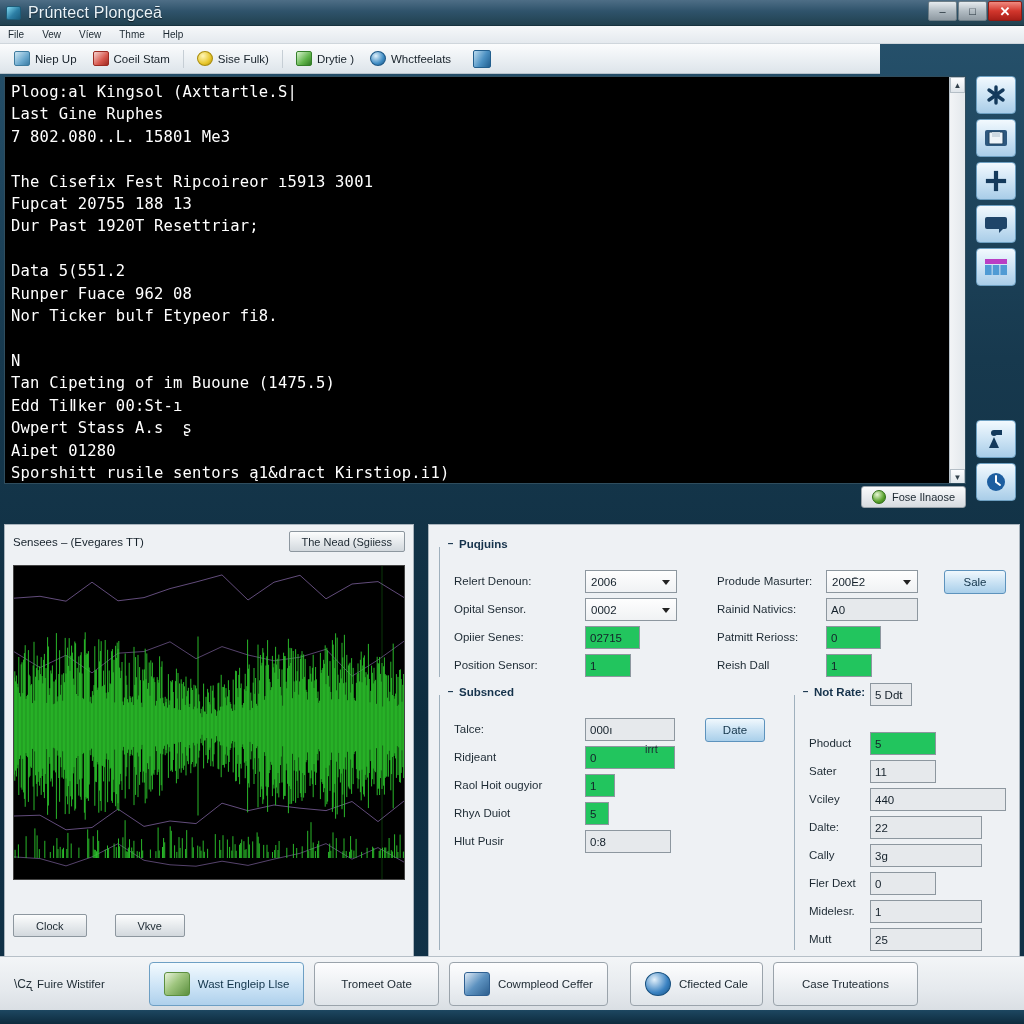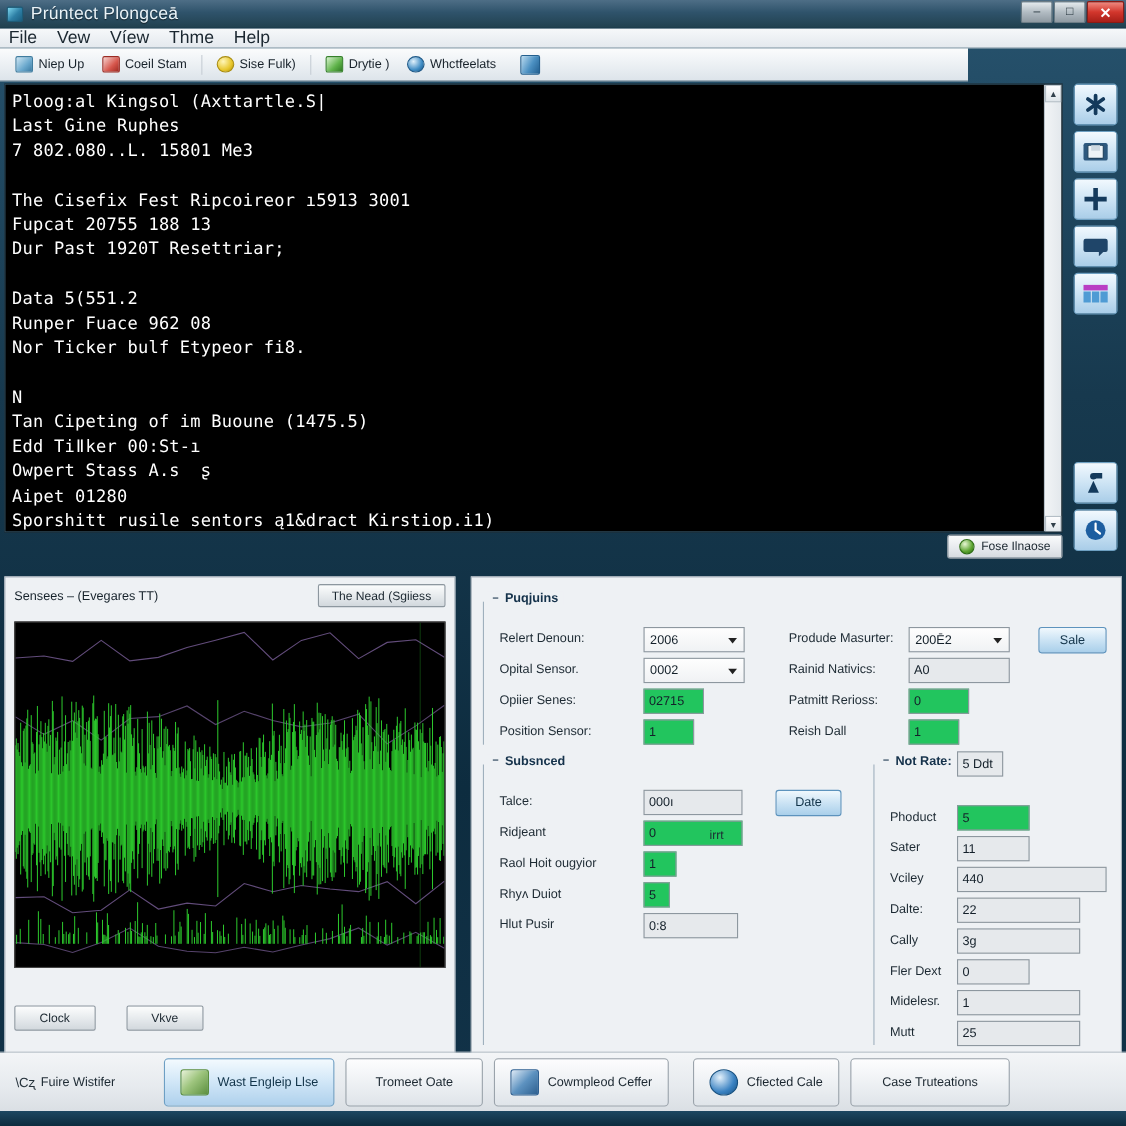--- a/index.html
+++ b/index.html
@@ -44,21 +44,21 @@
     border-color:#8c1a13; color:#fff; font-size:13px; font-weight:bold;
   }
 
   
   .menubar {
     position:absolute; left:0; top:26px; width:1024px; height:18px;
     background:linear-gradient(180deg,#f6f8fa,#e4e9ee);
     border-bottom:1px solid #cfd6dc;
     display:flex; align-items:center; padding-left:8px; gap:18px;
   }
-  .menu-item { font-size:16px; color:#1b2730; cursor:default; }
+  .menu-item { font-size:10px; color:#1b2730; cursor:default; }
 
   
   .toolbar {
     position:absolute; left:0; top:44px; width:880px; height:30px;
     background:linear-gradient(180deg,#fbfcfd,#e9eef2 60%,#dde4ea);
     border-bottom:1px solid #b9c3cb;
     display:flex; align-items:center; padding-left:8px; gap:4px;
   }
   .tbtn { display:flex; align-items:center; gap:5px; padding:2px 6px; border-radius:3px; }
   .tbtn-label { font-size:11.5px; color:#17212a; white-space:nowrap; }
@@ -437,21 +437,21 @@
         <span class="collapse">–</span>
         <span>Subsnced</span>
       </div>
 
       <div class="fld-label" style="left:14px; top:28px;">Talce:</div>
       <div class="inp gray" style="left:145px; top:23px; width:90px;">000ı</div>
       <div class="bluebtn" style="left:265px; top:23px; width:60px;">Date</div>
 
       <div class="fld-label" style="left:14px; top:56px;">Ridjeant</div>
       <div class="inp" style="left:145px; top:51px; width:90px;">0</div>
-      <div class="suffix" style="left:205px; top:59px;text-align:center;">irrt</div>
+      <div class="suffix" style="left:205px; top:48px;text-align:center;">irrt</div>
 
       <div class="fld-label" style="left:14px; top:84px;">Raol Hoit ougyior</div>
       <div class="inp" style="left:145px; top:79px; width:30px;">1</div>
 
       <div class="fld-label" style="left:14px; top:112px;">Rhyʌ Duiot</div>
       <div class="inp" style="left:145px; top:107px; width:24px;">5</div>
 
       <div class="fld-label" style="left:14px; top:140px;">Hlut Pusir</div>
       <div class="inp gray" style="left:145px; top:135px; width:86px;">0:8</div>
     </div>

